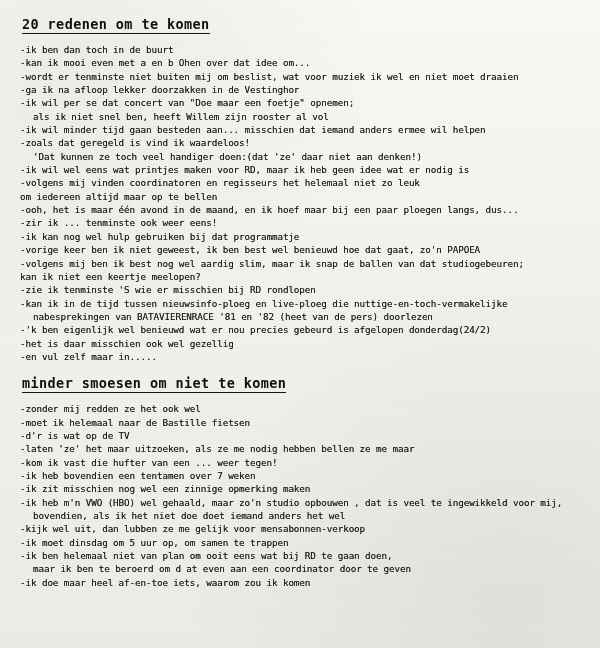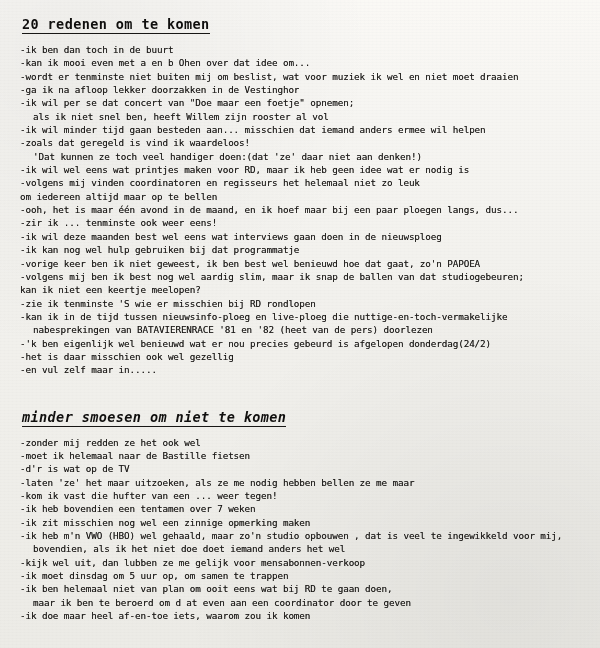--- a/index.html
+++ b/index.html
@@ -40,22 +40,21 @@
     font-size: 13.5px;
     font-weight: bold;
     letter-spacing: 0.4px;
     display: inline-block;
     padding-bottom: 1px;
     border-bottom: 1.6px solid #1b1a18;
     margin: 0 0 9px 4px;
     color: #131211;
   }
   .heading.second {
-    margin-top: 22px;
-    font-style: italic;
+    margin-top: 2px;
   }
   .lines {
     margin: 0 0 0 2px;
     padding: 0;
     list-style: none;
   }
   .line {
     font-size: 9.3px;
     line-height: 13.35px;
     white-space: pre-wrap;
@@ -87,21 +86,20 @@
       <li class="line">-ik wil per se dat concert van "Doe maar een foetje" opnemen;</li>
       <li class="line indent">als ik niet snel ben, heeft Willem zijn rooster al vol</li>
       <li class="line">-ik wil minder tijd gaan besteden aan... misschien dat iemand anders ermee wil helpen</li>
       <li class="line">-zoals dat geregeld is vind ik waardeloos!</li>
       <li class="line indent">'Dat kunnen ze toch veel handiger doen:(dat 'ze' daar niet aan denken!)</li>
       <li class="line">-ik wil wel eens wat printjes maken voor RD, maar ik heb geen idee wat er nodig is</li>
       <li class="line">-volgens mij vinden coordinatoren en regisseurs het helemaal niet zo leuk</li>
       <li class="line">om iedereen altijd maar op te bellen</li>
       <li class="line">-ooh, het is maar één avond in de maand, en ik hoef maar bij een paar ploegen langs, dus...</li>
       <li class="line">-zir ik ... tenminste ook weer eens!</li>
-      <li class="line">-ik wil deze maanden best wel eens wat interviews gaan doen in de nieuwsploeg</li>
       <li class="line">-ik kan nog wel hulp gebruiken bij dat programmatje</li>
       <li class="line">-vorige keer ben ik niet geweest, ik ben best wel benieuwd hoe dat gaat, zo'n PAPOEA</li>
       <li class="line">-volgens mij ben ik best nog wel aardig slim, maar ik snap de ballen van dat studiogebeuren;</li>
       <li class="line">kan ik niet een keertje meelopen?</li>
       <li class="line">-zie ik tenminste 'S wie er misschien bij RD rondlopen</li>
       <li class="line">-kan ik in de tijd tussen nieuwsinfo-ploeg en live-ploeg die nuttige-en-toch-vermakelijke</li>
       <li class="line indent">nabesprekingen van BATAVIERENRACE '81 en '82 (heet van de pers) doorlezen</li>
       <li class="line">-'k ben eigenlijk wel benieuwd wat er nou precies gebeurd is afgelopen donderdag(24/2)</li>
       <li class="line">-het is daar misschien ook wel gezellig</li>
       <li class="line">-en vul zelf maar in.....</li>

